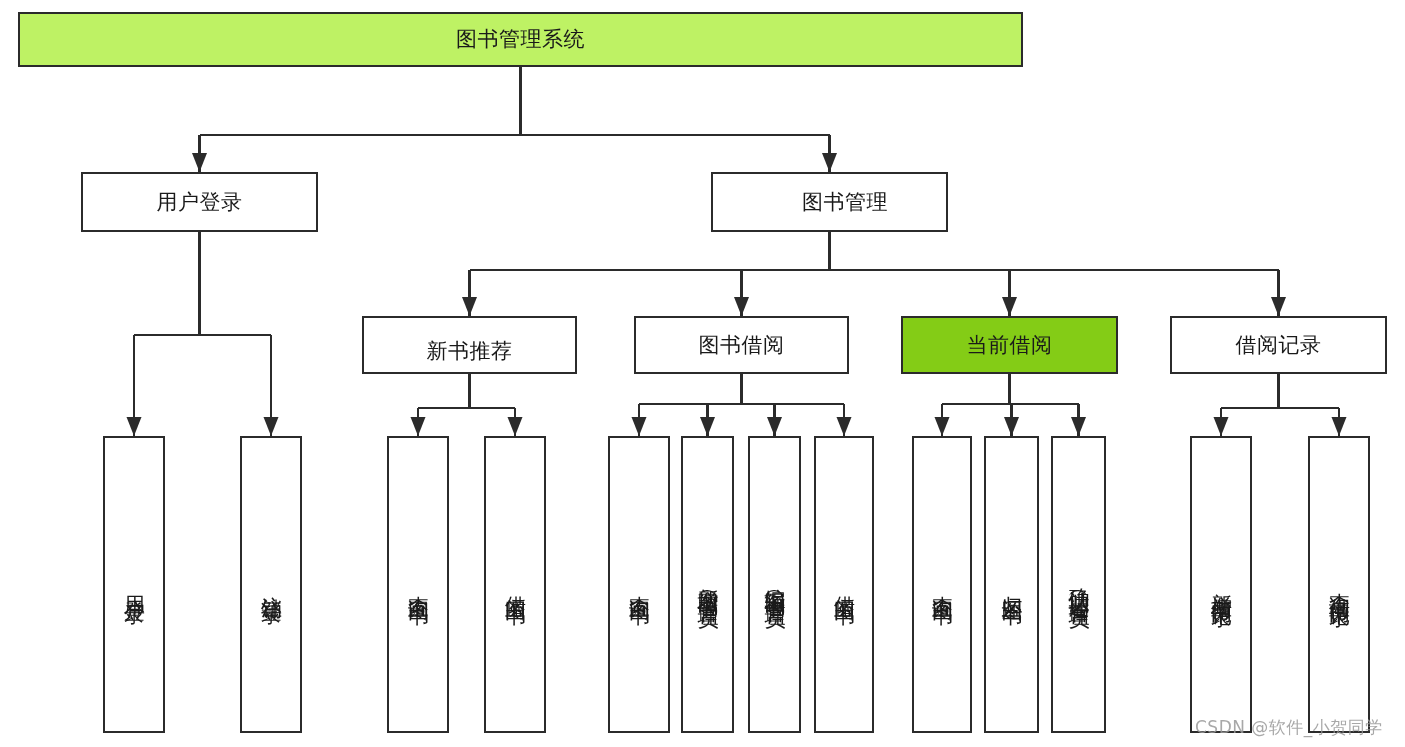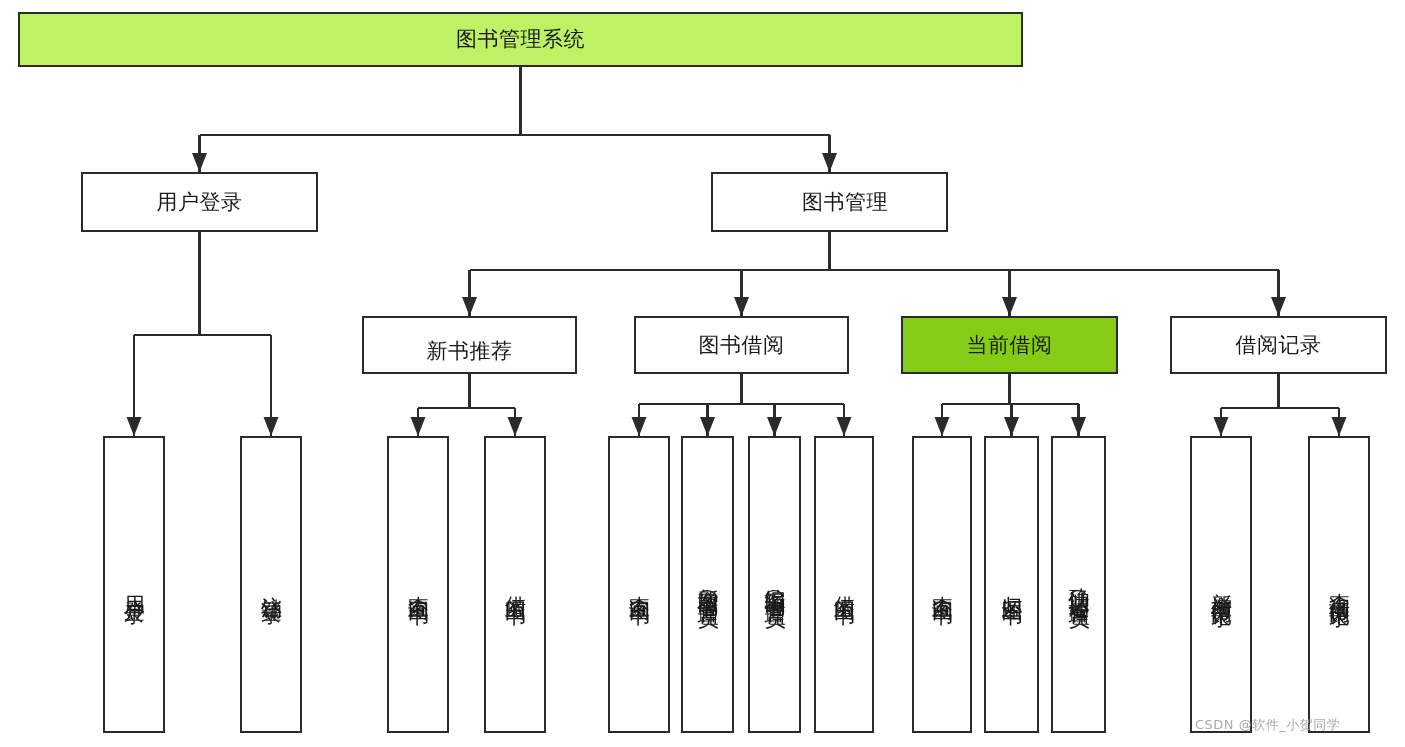--- a/index.html
+++ b/index.html
@@ -47,21 +47,21 @@
   .node.vertical .node-label {
     writing-mode: vertical-rl;
     text-orientation: upright;
     letter-spacing: 3px;
     font-size: 21px;
     line-height: 1;
   }
   .watermark {
     position: absolute;
     color: #9a9a9a;
-    font-size: 13px;
+    font-size: 17px;
     letter-spacing: 0.5px;
     white-space: nowrap;
     opacity: 0.85;
     pointer-events: none;
   }
 </style>
 </head>
 <body>
 
 <div id="canvas">

